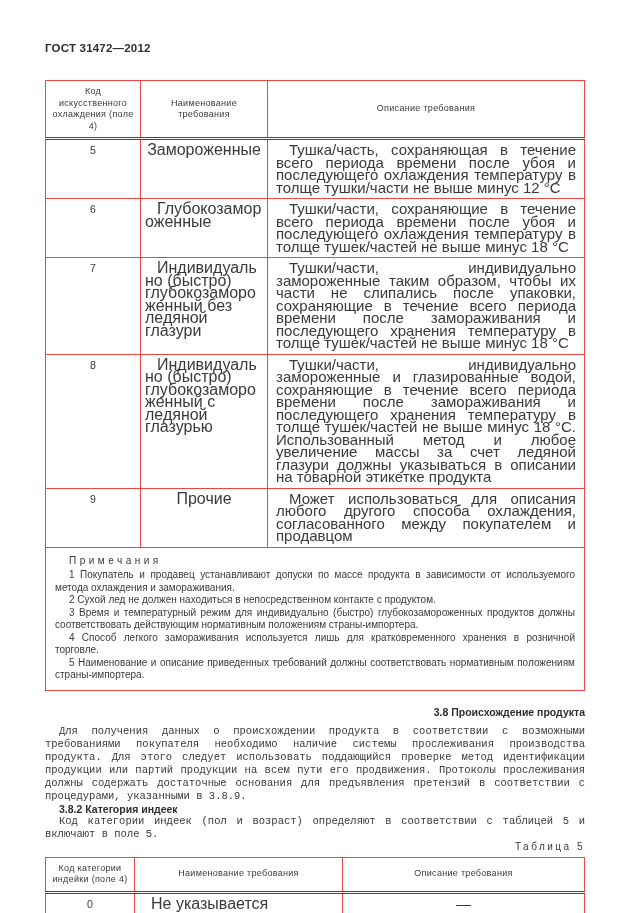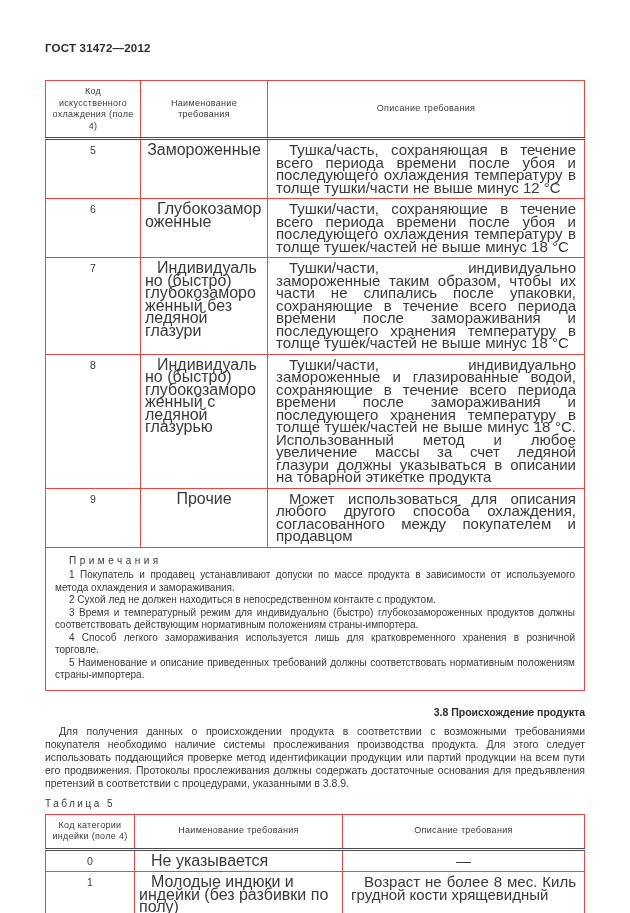--- a/index.html
+++ b/index.html
@@ -27,23 +27,23 @@
   td.name.center { text-align: center; text-indent: 0; }
   td.desc { font-size: 15px; line-height: 12.5px; padding: 4px 8px; text-align: justify; text-indent: 13px; overflow-wrap: break-word; }
   td.desc.center { text-align: center; text-indent: 0; }
 
   .notes-cell { padding: 5px 9px 8px 9px; font-size: 10px; line-height: 12.5px; }
   .notes-title { letter-spacing: 3.5px; margin: 2px 0 2px 14px; }
   .note { margin: 0; text-indent: 14px; text-align: justify; }
 
   .sec-h { font-weight: bold; font-size: 10.5px; color: #2e2e2e; margin: 0; text-indent: 14px; }
   .sec-h.first { margin-top: 15px; margin-bottom: 7px; text-align: right; }
-  .body-text { margin: 0; font-size: 10.5px; line-height: 13px; text-align: justify; text-indent: 14px; }
+  .body-text { margin: 0; font-size: 10.5px; line-height: 13px; text-align: justify; text-indent: 14px; font-family: Liberation Mono, monospace; }
 
-  .table-label { font-size: 10px; letter-spacing: 2.5px; margin: 8px 0 5px 0; }
+  .table-label { font-size: 10px; letter-spacing: 2.5px; margin: 0 0 5px 0; text-align: right; }
 
   .t4c1 { width: 95px; } .t4c2 { width: 127px; }
   .t5c1 { width: 89px; } .t5c2 { width: 208px; }
 
   .page-number { font-size: 10.5px; margin: 9px 0 0 0; }
 </style>
 </head>
 <body>
 
 <div class="page">
@@ -98,20 +98,22 @@
           <p class="note">3 Время и температурный режим для индивидуально (быстро) глубокозамороженных продуктов должны соответствовать действующим нормативным положениям страны-импортера.</p>
           <p class="note">4 Способ легкого замораживания используется лишь для кратковременного хранения в розничной торговле.</p>
           <p class="note">5 Наименование и описание приведенных требований должны соответствовать нормативным положениям страны-импортера.</p>
         </td>
       </tr>
     </tbody>
   </table>
 
   <div class="sec-h first">3.8 Происхождение продукта</div>
   <p class="body-text">Для получения данных о происхождении продукта в соответствии с возможными требованиями покупателя необходимо наличие системы прослеживания производства продукта. Для этого следует использовать поддающийся проверке метод идентификации продукции или партий продукции на всем пути его продвижения. Протоколы прослеживания должны содержать достаточные основания для предъявления претензий в соответствии с процедурами, указанными в 3.8.9.</p>
+  <div class="sec-h">3.8.2 Категория индеек</div>
+  <p class="body-text">Код категории индеек (пол и возраст) определяют в соответствии с таблицей 5 и включают в поле 5.</p>
 
   <div class="table-label">Таблица 5</div>
 
   <table class="gost">
     <colgroup>
         <col class="t5c1">
         <col class="t5c2">
         <col>
       </colgroup>
     <thead>

